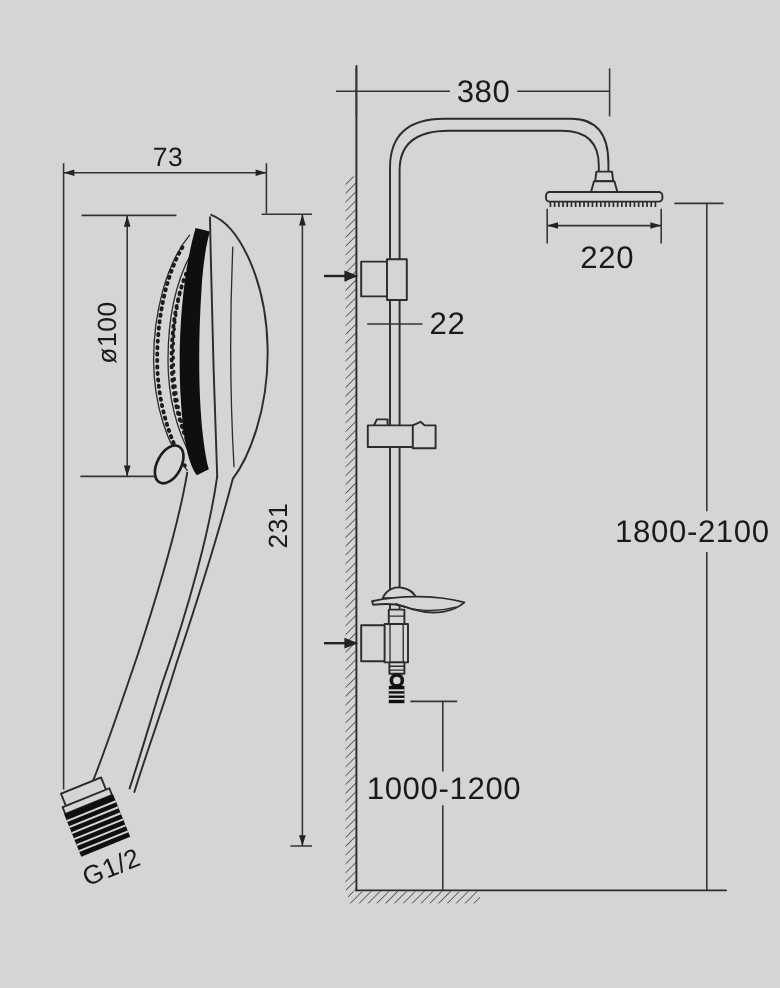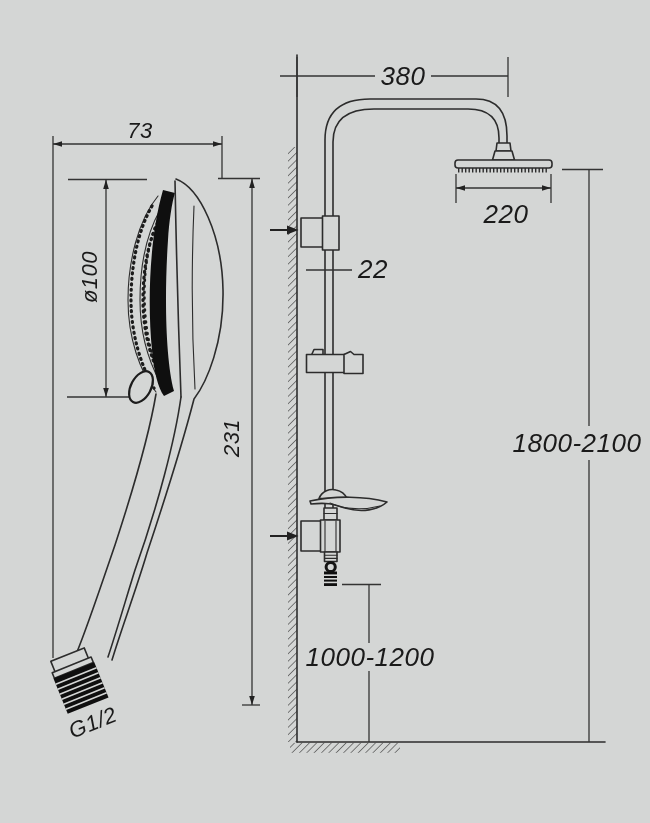--- a/index.html
+++ b/index.html
@@ -2,21 +2,21 @@
 <html><head>
 <meta charset="utf-8">
 <style>
   html,body{margin:0;padding:0;}
   body{
     width:650px;height:823px;
     background:#d4d6d5;
     font-family:"Liberation Sans", sans-serif;
     overflow:hidden;
   }
-  .stage{position:relative;width:650px;height:823px;font-style:italic;}
+  .stage{position:relative;width:650px;height:823px;}
   svg{display:block;}
   .outline{fill:none;stroke:#2c2c2c;stroke-width:1.6;stroke-linecap:round;stroke-linejoin:round;}
   .thin{fill:none;stroke:#2c2c2c;stroke-width:1.1;stroke-linecap:round;}
   .dim{fill:none;stroke:#333;stroke-width:1.3;stroke-linecap:butt;}
   .arrow{fill:#222;stroke:none;}
   .bgfill{fill:#d4d6d5;stroke:#2c2c2c;stroke-width:1.6;stroke-linejoin:round;}
   .dark{fill:#0f0f0f;stroke:none;}
   .ribline{stroke:#d4d6d5;stroke-width:1.6;}
   text{fill:#1a1a1a;letter-spacing:0.5px;}
   .lblR{font-size:26px;}

